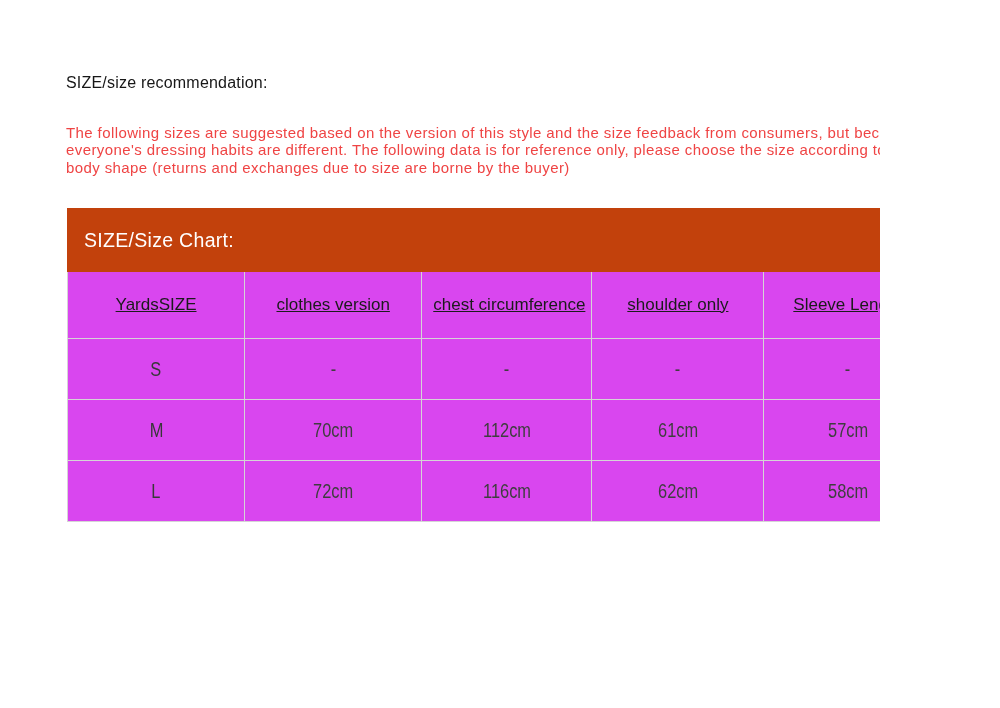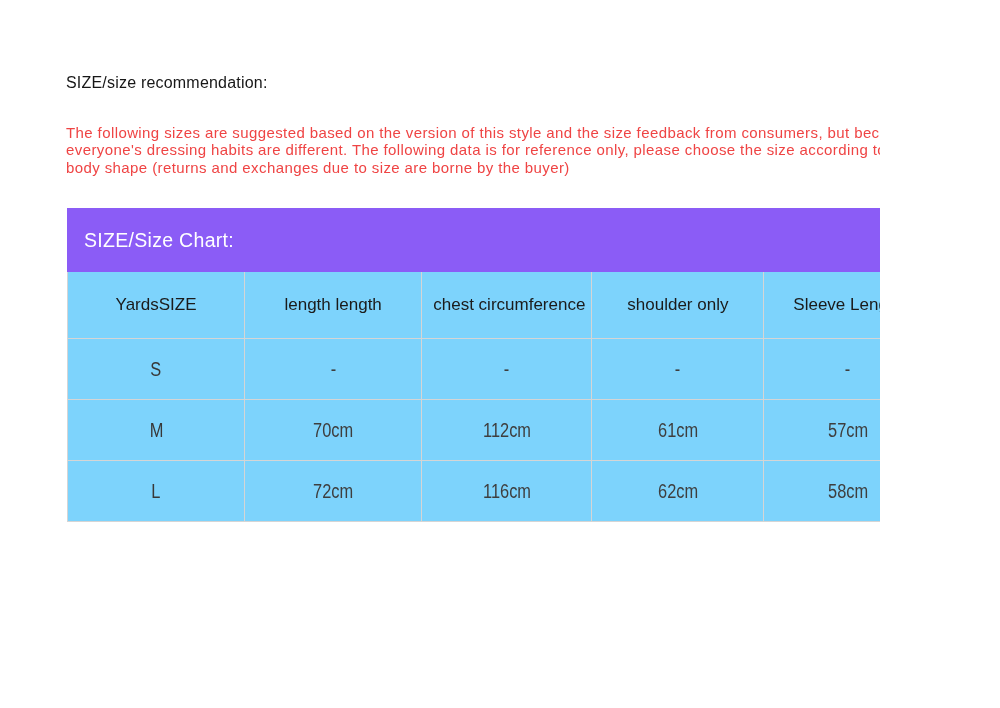--- a/index.html
+++ b/index.html
@@ -14,31 +14,31 @@
   .heading {
     position:absolute; left:66px; top:74px;
     font-size:16px; color:#171717; letter-spacing:0.2px;
   }
   .para {
     position:absolute; left:66px; top:124px; width:874px;
     font-size:15px; line-height:17.4px; color:#ef4444; letter-spacing:0.4px;
   }
   .chart { position:absolute; left:67px; top:208px; width:865px; }
   .title-bar {
-    height:64px; background:#8b5cf6;
+    height:64px; background:#c2410c;
     display:flex; align-items:center; padding-left:17px;
   }
   .title-bar .title-text { color:#ffffff; font-size:19.5px; letter-spacing:0.3px; }
   table.size-table {
     width:100%; border-collapse:collapse; table-layout:fixed;
     background:#ffffff;
   }
   table.size-table th, table.size-table td {
-    border:1px solid #d5d5d5; background:#7dd3fc;
-    text-align:center; vertical-align:middle;
+    border:1px solid #d5d5d5; background:#d946ef;
+    text-align:center; vertical-align:middle;text-decoration:underline;
   }
   table.size-table th { border-top:none; }
   thead th {
     height:66px; font-size:17px; font-weight:400; color:#1b1b1b;
   }
   thead th.left-head { text-align:center; padding:0 6px 0 11px; }
   tbody td { height:61px; font-size:20.5px; color:#3e3e3e; }
   tbody td.size-col { color:#383838; }
   .cond { display:inline-block; transform:scaleX(0.8); transform-origin:50% 50%; }
 </style>
@@ -61,21 +61,21 @@
       <colgroup>
         <col style="width:20.5%">
         <col style="width:20.5%">
         <col style="width:19.7%">
         <col style="width:19.9%">
         <col style="width:19.4%">
       </colgroup>
       <thead>
         <tr>
           <th>YardsSIZE</th>
-          <th>length length</th>
+          <th>clothes version</th>
           <th class="left-head">chest circumference</th>
           <th>shoulder only</th>
           <th>Sleeve Length</th>
         </tr>
       </thead>
       <tbody>
         <tr>
           <td class="size-col"><span class="cond">S</span></td>
           <td><span class="cond">-</span></td>
           <td><span class="cond">-</span></td>

